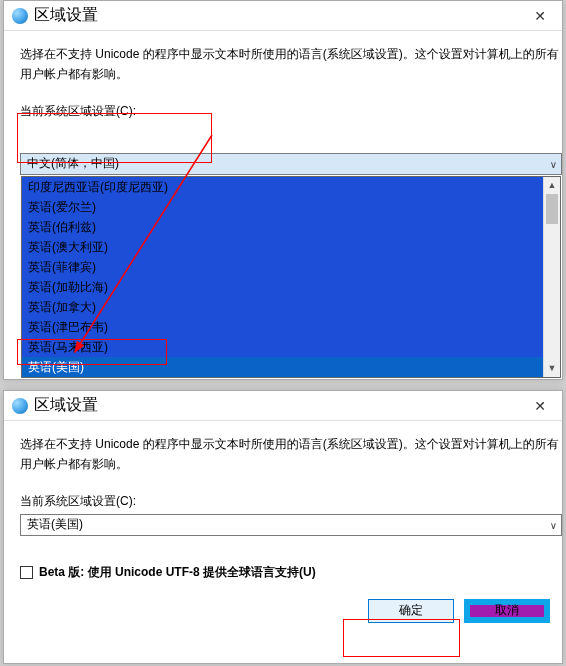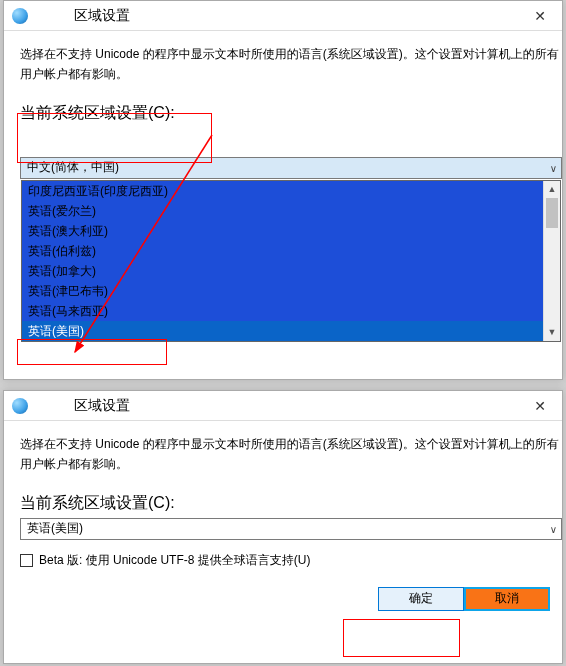--- a/index.html
+++ b/index.html
@@ -43,23 +43,22 @@
     }
     .titlebar .globe {
       width: 16px;
       height: 16px;
       margin-right: 6px;
       border-radius: 50%;
       background: radial-gradient(circle at 30% 30%, #9fdcff 0%, #3ca0e7 60%, #1061a6 100%);
       flex-shrink: 0;
     }
     .titlebar .title {
-      font-size: 14px;
+      font-size: 16px;
       color: #000;
-      margin-left: 40px;
     }
     .titlebar .close {
       position: absolute;
       right: 0;
       top: 0;
       width: 44px;
       height: 30px;
       display: flex;
       align-items: center;
       justify-content: center;
@@ -72,21 +71,21 @@
       padding: 14px 0 10px 16px;
     }
     .desc {
       font-size: 12px;
       color: #000;
       line-height: 1.65;
       margin-bottom: 18px;
     }
 
     .field-label {
-      font-size: 16px;
+      font-size: 12px;
       margin-bottom: 4px;
       margin-top: 16px;
     }
 
     
     .combobox {
       position: relative;
       height: 22px;
       border: 1px solid #7a7a7a;
       background: #ffffff;
@@ -177,42 +176,43 @@
       height: 400px;
       pointer-events: none;
       z-index: 31;
     }
 
     
     .checkbox-row {
       display: flex;
       align-items: center;
       gap: 6px;
-      margin-top: 12px;
-      font-size: 12px;
+      margin-top: 28px;
+      font-size: 12px;
+      font-weight: bold;
     }
     .checkbox-box {
       width: 13px;
       height: 13px;
       border: 1px solid #333;
       background: #fff;
       flex-shrink: 0;
     }
 
     .button-row {
       display: flex;
       justify-content: flex-end;
-      gap: 0;
+      gap: 10px;
       padding: 8px 12px 10px 0;
     }
     .btn {
       min-width: 86px;
       height: 24px;
-      border: 2px solid #0ea5e9;
-      background: #f97316;
+      border: 6px solid #0ea5e9;
+      background: #a21caf;
       font-size: 12px;
       display: flex;
       align-items: center;
       justify-content: center;
       cursor: default;
     }
     .btn.primary {
       border: 1px solid #0078d7;
       background: #e5f1fb;
     }
@@ -236,22 +236,24 @@
     <div class="field-label">当前系统区域设置(C):</div>
 
     <div class="combobox selected-bg" style="position:relative;margin-top:33px;">
       <span>中文(简体，中国)</span>
       <span class="chevron">∨</span>
 
       <div class="dropdown-list">
         <div id="dd-options">
             <div class="opt">印度尼西亚语(印度尼西亚)</div>
             <div class="opt">英语(爱尔兰)</div>
+            <div class="opt">英语(伯利兹)</div>
             <div class="opt">英语(澳大利亚)</div>
-            <div class="opt">英语(伯利兹)</div>
+            <div class="opt">英语(菲律宾)</div>
+            <div class="opt">英语(加勒比海)</div>
             <div class="opt">英语(加拿大)</div>
             <div class="opt">英语(津巴布韦)</div>
             <div class="opt">英语(马来西亚)</div>
             <div class="opt highlight">英语(美国)</div>
           </div>
         <div class="dropdown-scrollbar">
           <div class="sb-btn">▲</div>
           <div class="sb-track">
             <div class="sb-thumb"></div>
           </div>

